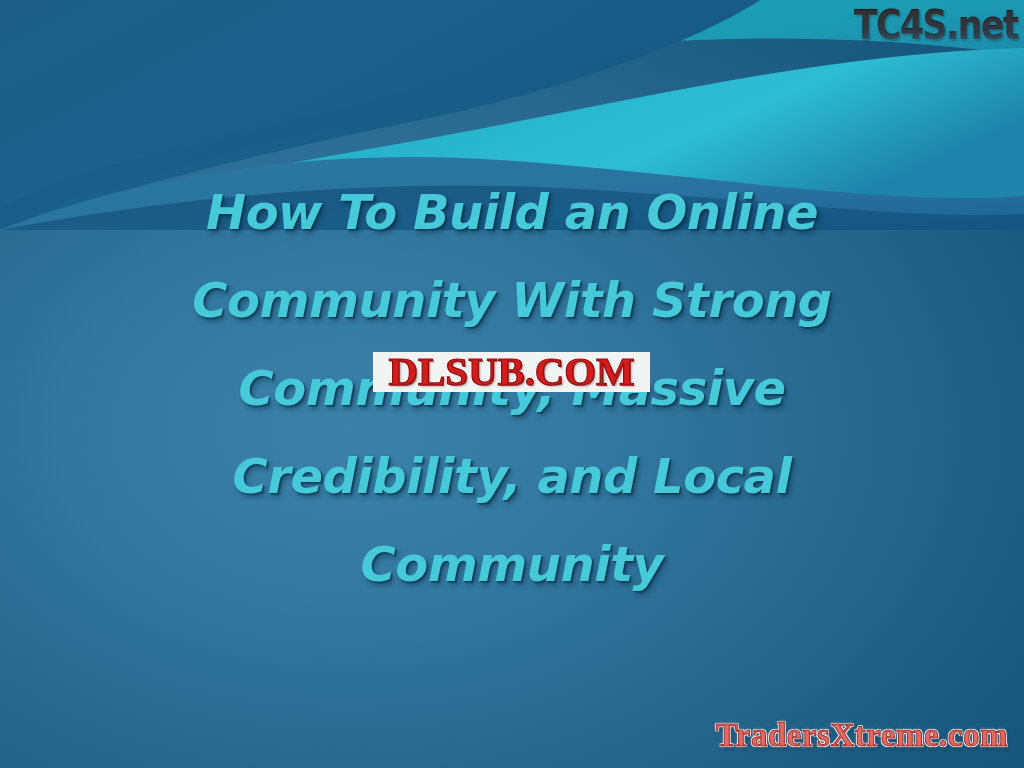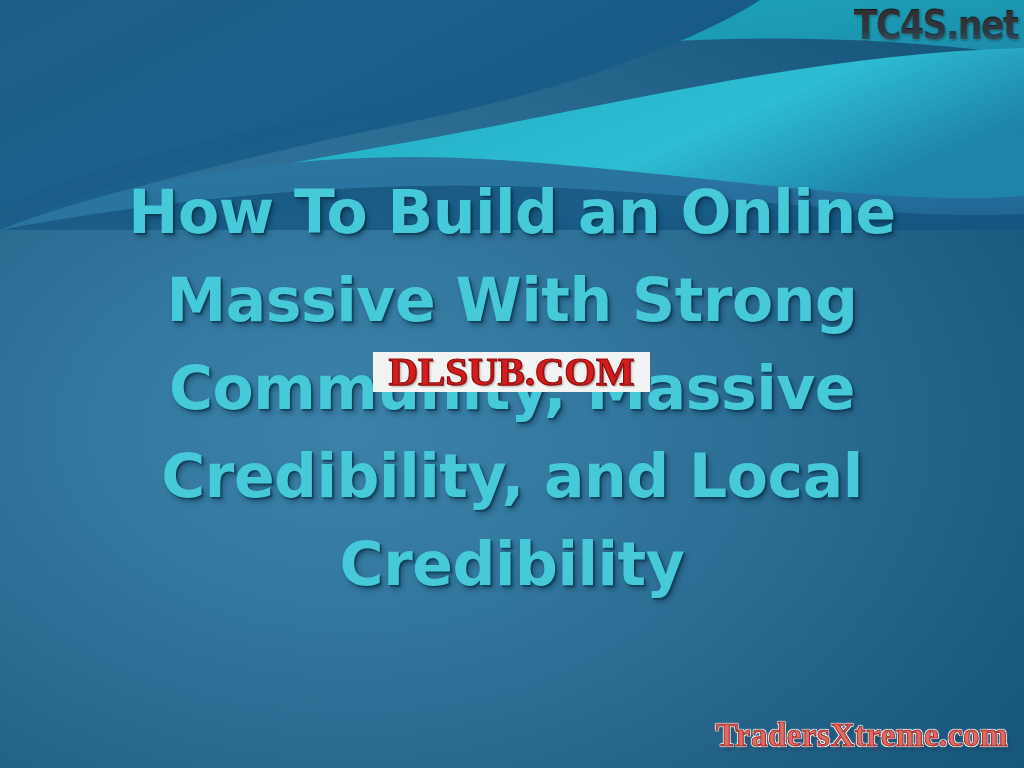--- a/index.html
+++ b/index.html
@@ -39,29 +39,30 @@
     left: 0;
     top: 168px;
     width: 1024px;
     text-align: center;
     padding: 0 24px;
     box-sizing: border-box;
   }
   .title-line {
     font-family: "DejaVu Sans", sans-serif;
     font-weight: bold;
-    font-size: 60px;
+    font-size: 48px;
     line-height: 88px;
     letter-spacing: -0.5px;
     color: #46c9d9;
     text-shadow:
        1px  1px 0 rgba(10,55,80,0.55),
        2px  2px 1px rgba(10,48,72,0.45),
        3px  4px 5px rgba(6,35,56,0.38);
     white-space: nowrap;
+    font-style: italic;
   }
 
   
   #wm-tc4s {
     position: absolute;
     right: 6px;
     top: 2px;
     font-family: "DejaVu Sans", sans-serif;
     font-weight: bold;
     font-size: 40px;
@@ -173,24 +174,24 @@
 
     <path d="M1024,48 C820,52 600,108 420,140 C260,168 110,196 0,230 L0,230 L1024,230 Z" fill="url(#gCyanStripe)" opacity="0.95"></path>
 
     <path d="M0,230 C120,182 300,146 500,160 C700,174 880,206 1024,196 L1024,230 Z" fill="url(#gMid)"></path>
 
     <path d="M0,230 C160,200 360,178 560,188 C760,198 900,220 1024,214 L1024,230 Z" fill="url(#gDark2)" opacity="0.85"></path>
   </svg>
 
   <div id="title-block">
     <div class="title-line">How To Build an Online</div>
-    <div class="title-line">Massive With Strong</div>
+    <div class="title-line">Community With Strong</div>
     <div class="title-line">Community, Massive</div>
     <div class="title-line">Credibility, and Local</div>
-    <div class="title-line">Credibility</div>
+    <div class="title-line">Community</div>
   </div>
 
   <div id="wm-tc4s">TC4S.net</div>
 
   <div id="wm-dlsub">
     <span id="wm-dlsub-text">DLSUB.COM</span>
   </div>
 
   <div id="wm-traders">TradersXtreme.com</div>
 

